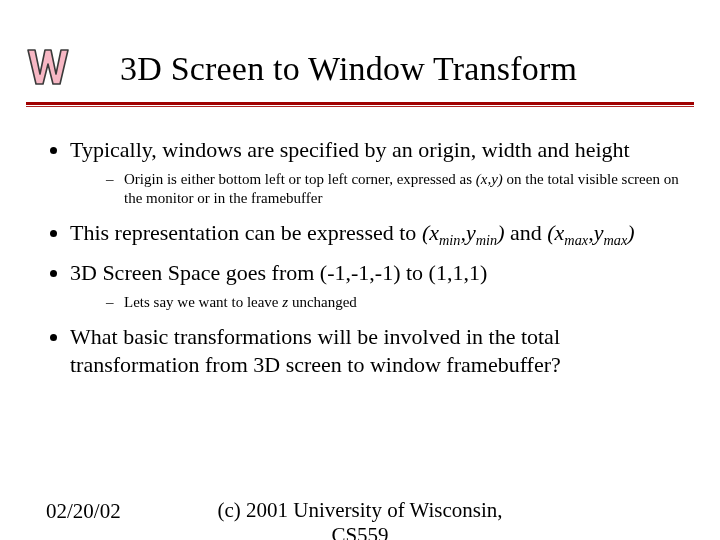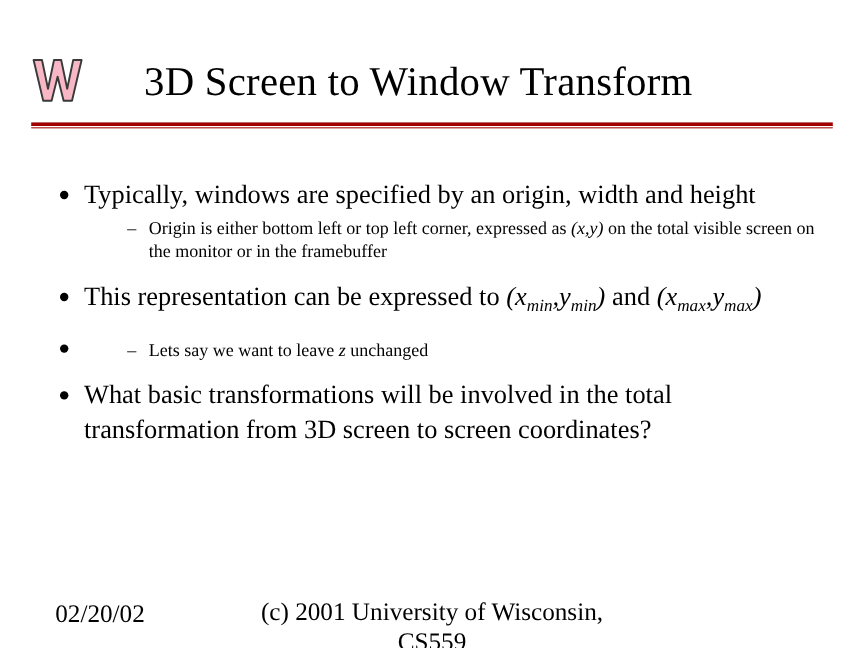--- a/index.html
+++ b/index.html
@@ -58,21 +58,20 @@
     font-size: 22px;
     line-height: 1.28;
   }
   ul.top {
     margin: 0;
     padding-left: 26px;
     list-style-type: disc;
   }
   ul.top > li {
     margin-bottom: 10px;
-    margin-top: 12px;
   }
   ul.sub {
     margin: 6px 0 0 0;
     padding-left: 36px;
     list-style: none;
     font-size: 15px;
   }
   ul.sub > li {
     position: relative;
     margin-bottom: 6px;
@@ -127,29 +126,30 @@
             <span>Origin is either bottom left or top left corner, expressed as </span><span class="ital">(x,y)</span><span> on the total visible screen on the monitor or in the framebuffer</span>
           </li>
         </ul>
       </li>
 
       <li>
         <span>This representation can be expressed to </span><span class="ital">(x</span><span class="subsc">min</span><span class="ital">,y</span><span class="subsc">min</span><span class="ital">)</span><span> and </span><span class="ital">(x</span><span class="subsc">max</span><span class="ital">,y</span><span class="subsc">max</span><span class="ital">)</span>
       </li>
 
       <li>
+        <span>3D Screen Space goes from (-1,-1,-1) to (1,1,1)</span>
         <ul class="sub">
           <li>
             <span>Lets say we want to leave </span><span class="ital">z</span><span> unchanged</span>
           </li>
         </ul>
       </li>
 
       <li>
-        <span>What basic transformations will be involved in the total transformation from 3D screen to screen coordinates?</span>
+        <span>What basic transformations will be involved in the total transformation from 3D screen to window framebuffer?</span>
       </li>
 
     </ul>
   </div>
 
   <div class="footer-date">02/20/02</div>
   <div class="footer-copy">(c) 2001 University of Wisconsin, CS559</div>
 
 </div>
 

